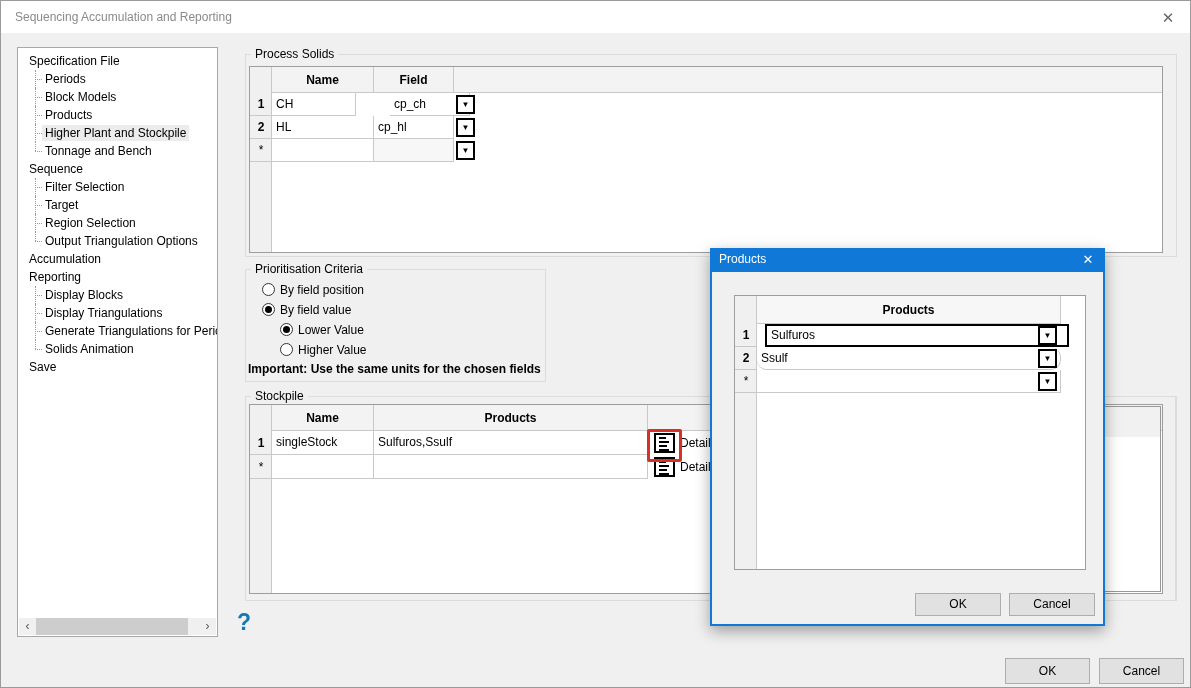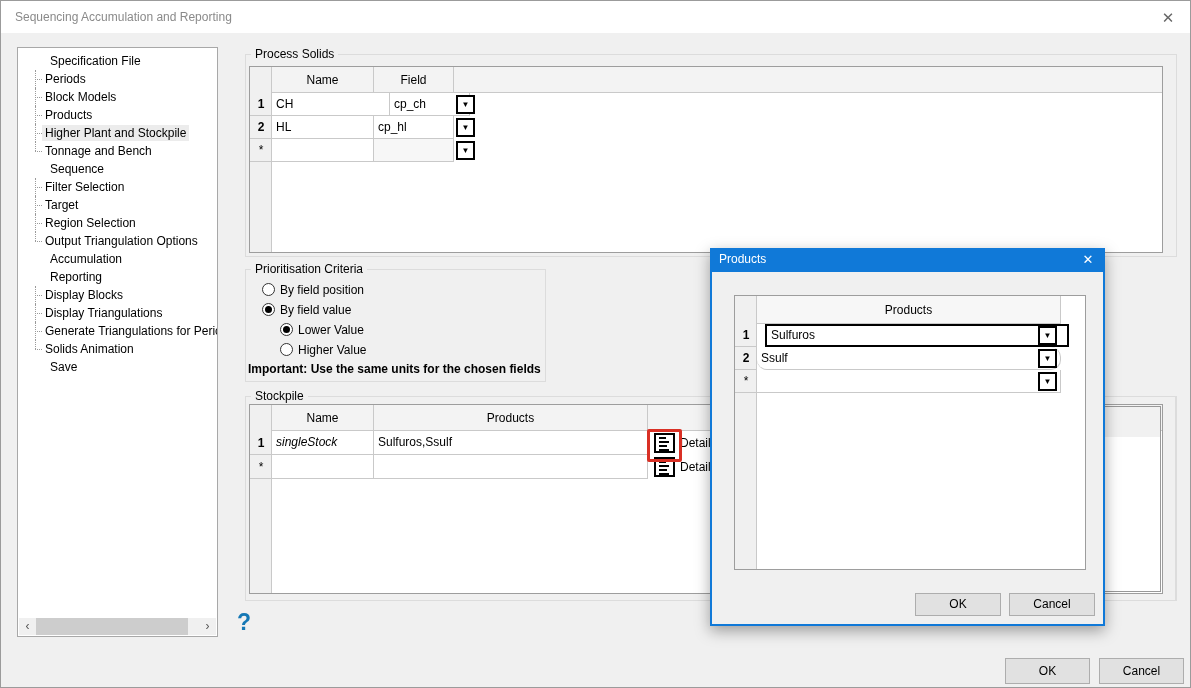--- a/index.html
+++ b/index.html
@@ -6,21 +6,21 @@
   *{box-sizing:border-box;font-family:"Liberation Sans",sans-serif;}
   #win{position:relative;width:1191px;height:688px;background:#f0f0f0;border:1px solid #9b9b9b;overflow:hidden;font-size:12px;color:#000;}
   
   #titlebar{position:absolute;left:0;top:0;right:0;height:32px;background:#ffffff;padding-left:16px;}
   #title{position:absolute;left:14px;top:9px;color:#8a8a8a;font-size:12px;white-space:nowrap;}
   .winclose{position:absolute;right:12px;top:7px;width:20px;height:20px;color:#666;font-size:15px;line-height:20px;text-align:center;cursor:pointer;}
   
   #treepanel{position:absolute;left:16px;top:46px;width:201px;height:590px;background:#fff;border:1px solid #a8a8a8;overflow:hidden;}
   .titem{position:relative;height:18px;line-height:18px;white-space:nowrap;}
   .titem .lbl{padding:1px 3px;}
-  .titem.root{padding-left:8px;margin-left:21px;}
+  .titem.root{padding-left:8px;}
   .titem.child{padding-left:24px;}
   .titem.child::before{content:'';position:absolute;left:17px;top:0;bottom:0;border-left:1px dotted #9a9a9a;}
   .titem.child.last::before{bottom:9px;}
   .titem.child::after{content:'';position:absolute;left:17px;top:9px;width:7px;border-top:1px dotted #9a9a9a;}
   .titem.selected .lbl{background:#ececec;}
   
   #hscroll{position:absolute;left:1px;right:1px;bottom:1px;height:17px;background:#f0f0f0;}
   .sbtn{position:absolute;top:0;width:17px;height:17px;text-align:center;line-height:16px;color:#555;font-size:12px;cursor:pointer;}
   #sb-left{left:0;}
   #sb-right{right:0;}
@@ -28,21 +28,21 @@
   
   #help{position:absolute;left:236px;top:608px;color:#1578b5;font-size:23px;font-weight:bold;cursor:pointer;}
   
   .gbox{position:absolute;border:1px solid #dcdcdc;}
   .gbox .glabel{position:absolute;top:-8px;left:5px;background:#f0f0f0;padding:0 4px;white-space:nowrap;}
   
   .tbl{position:absolute;background:#fff;border:1px solid #9d9d9d;}
   .strip{position:absolute;left:0;top:0;bottom:0;width:22px;background:#f0f0f0;border-right:1px solid #c9c9c9;}
   .hband{position:absolute;left:22px;top:0;right:0;background:#f3f3f3;border-bottom:1px solid #c9c9c9;}
   .cell{position:absolute;line-height:inherit;white-space:nowrap;overflow:hidden;}
-  .hcell{font-weight:normal;text-align:center;border-right:1px solid #c9c9c9;}
+  .hcell{font-weight:bold;text-align:center;border-right:1px solid #c9c9c9;}
   .ncell{text-align:center;border-bottom:1px solid #c9c9c9;}
   .dcell{background:#fff;border-right:1px solid #c9c9c9;border-bottom:1px solid #c9c9c9;padding:0 4px;}
   .ddbtn{position:absolute;width:19px;height:19px;background:#fff;border:2px solid #000;text-align:center;line-height:15px;font-size:8px;color:#000;cursor:pointer;}
   .detbtn{position:absolute;width:21px;height:20px;background:#fff;border:2px solid #000;cursor:pointer;padding:2px 3px;}
   .detbtn i{display:block;border-top:2px solid #000;margin-bottom:2px;}
   .detbtn i.w1{width:60%;}.detbtn i.w2{width:95%;}.detbtn i.w3{width:75%;}.detbtn i.w4{width:95%;}
   .dettxt{position:absolute;white-space:nowrap;}
   
   .radio-row{position:absolute;height:16px;line-height:16px;}
   .rdot{display:inline-block;width:13px;height:13px;border:1px solid #333;border-radius:50%;background:#fff;vertical-align:-2px;margin-right:5px;position:relative;}
@@ -105,21 +105,21 @@
   <div class="gbox" style="left:244px;top:53px;width:932px;height:203px;">
     <span class="glabel">Process Solids</span>
   </div>
   <div class="tbl" style="left:248px;top:65px;width:914px;height:187px;">
     <div class="strip"></div>
     <div class="hband" style="height:26px;"></div>
     <div class="cell hcell" style="left:22px;top:0;width:102px;height:26px;line-height:26px;">Name</div>
     <div class="cell hcell" style="left:124px;top:0;width:80px;height:26px;line-height:26px;">Field</div>
 
     <div class="cell ncell" style="left:0;top:26px;width:22px;height:23px;line-height:23px;font-weight:bold;">1</div>
-    <div class="cell dcell" style="left:22px;top:26px;width:118px;height:23px;line-height:22px;">CH</div>
+    <div class="cell dcell" style="left:22px;top:26px;width:84px;height:23px;line-height:22px;">CH</div>
     <div class="cell dcell" style="left:124px;top:26px;width:80px;height:23px;line-height:22px;margin-left:16px;">cp_ch</div>
     <div class="ddbtn" style="left:206px;top:28px;">▼</div>
 
     <div class="cell ncell" style="left:0;top:49px;width:22px;height:23px;line-height:23px;font-weight:bold;">2</div>
     <div class="cell dcell" style="left:22px;top:49px;width:102px;height:23px;line-height:22px;">HL</div>
     <div class="cell dcell" style="left:124px;top:49px;width:80px;height:23px;line-height:22px;">cp_hl</div>
     <div class="ddbtn" style="left:206px;top:51px;">▼</div>
 
     <div class="cell ncell" style="left:0;top:72px;width:22px;height:23px;line-height:23px;">*</div>
     <div class="cell dcell" style="left:22px;top:72px;width:102px;height:23px;line-height:22px;"></div>
@@ -139,21 +139,21 @@
   <div class="gbox" style="left:244px;top:395px;width:932px;height:205px;">
     <span class="glabel">Stockpile</span>
   </div>
   <div class="tbl" style="left:248px;top:403px;width:914px;height:190px;">
     <div class="strip"></div>
     <div class="hband" style="height:26px;"></div>
     <div class="cell hcell" style="left:22px;top:0;width:102px;height:26px;line-height:26px;">Name</div>
     <div class="cell hcell" style="left:124px;top:0;width:274px;height:26px;line-height:26px;">Products</div>
 
     <div class="cell ncell" style="left:0;top:26px;width:22px;height:24px;line-height:24px;font-weight:bold;">1</div>
-    <div class="cell dcell" style="left:22px;top:26px;width:102px;height:24px;line-height:23px;font-style:italic;">singleStock</div>
+    <div class="cell dcell" style="left:22px;top:26px;width:102px;height:24px;line-height:23px;">singleStock</div>
     <div class="cell dcell" style="left:124px;top:26px;width:274px;height:24px;line-height:23px;">Sulfuros,Ssulf</div>
     <div class="detbtn" style="left:404px;top:28px;">
         <i class="w1"></i>
         <i class="w2"></i>
         <i class="w3"></i>
         <i class="w4"></i>
       </div>
     <div class="dettxt" style="left:430px;top:26px;height:24px;line-height:24px;">Details</div>
 
     <div class="cell ncell" style="left:0;top:50px;width:22px;height:24px;line-height:24px;">*</div>

